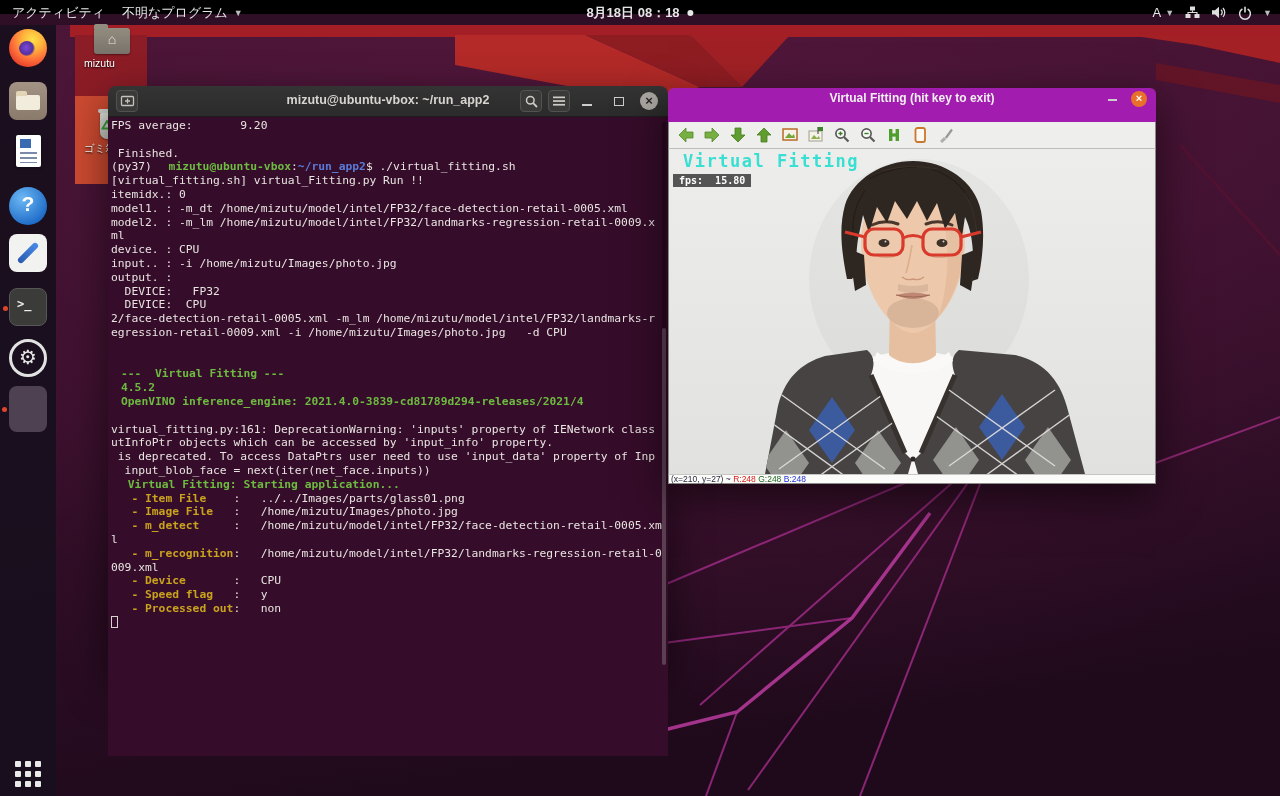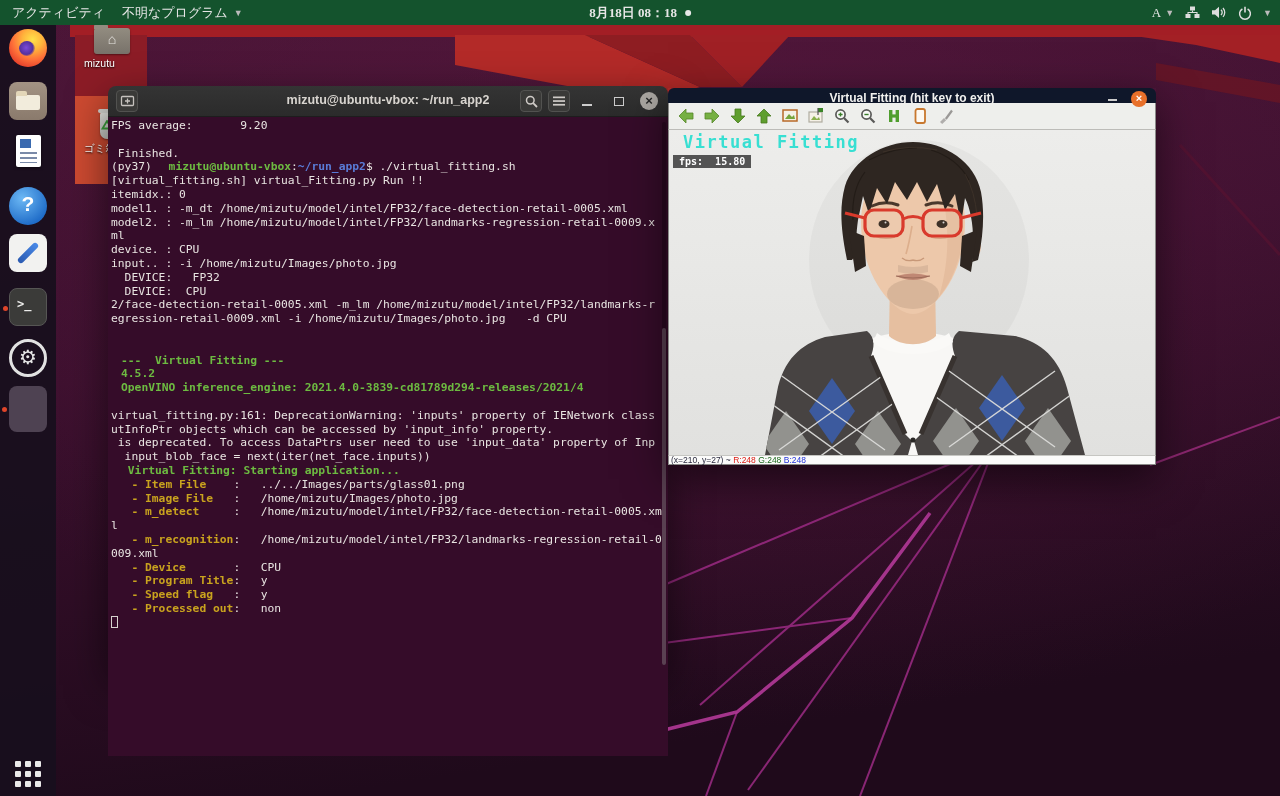--- a/index.html
+++ b/index.html
@@ -4,22 +4,22 @@
 <style>
   * { margin:0; padding:0; box-sizing:border-box; }
   html,body { width:1280px; height:796px; overflow:hidden; background:#000; }
   body { font-family:"Liberation Sans","DejaVu Sans",sans-serif; }
   #screen { position:relative; width:1280px; height:796px; overflow:hidden; background:#2e0f26; }
 
   
   #wallpaper { position:absolute; left:0; top:25px; width:1280px; height:771px; }
 
   
-  #topbar { position:absolute; left:0; top:0; width:1280px; height:25px; background:#14532d; z-index:40;
-            display:flex; align-items:center; color:#e6e6e6; font-size:13px;font-family:Liberation Serif, serif; }
+  #topbar { position:absolute; left:0; top:0; width:1280px; height:14px; background:#000000; z-index:40;
+            display:flex; align-items:center; color:#e6e6e6; font-size:13px; }
   .tb-activities { position:absolute; left:12px; top:4px; }
   .tb-appmenu { position:absolute; left:122px; top:4px; display:flex; gap:6px; align-items:center; }
   .tb-caret { font-size:9px; color:#bbb; }
   .tb-clock { position:absolute; left:50%; transform:translateX(-50%); top:4px; display:flex; gap:8px; align-items:center; font-weight:bold;}
   .tb-dot { width:6px; height:6px; border-radius:50%; background:#e8e8e8; display:inline-block; }
   .tb-right { position:absolute; right:8px; top:0; height:25px; display:flex; align-items:center; gap:11px; }
   .tb-ime { display:flex; gap:4px; align-items:center; font-size:13px; }
   .tb-icon { display:flex; align-items:center; }
 
   
@@ -89,21 +89,21 @@
   .c-g { color:#6dbb41; font-weight:bold;padding-left:10px; }
   .c-b { color:#5a7cd8; font-weight:bold; }
   .c-y { color:#c9a31e; font-weight:bold; }
   .term-cursor { display:inline-block; width:7px; height:12px; border:1px solid #d6d2ce; vertical-align:-2px; }
   #term-scroll { position:absolute; right:2px; top:5px; width:4px; height:543px; background:#2a0820; border-radius:2px; }
   #term-thumb { position:absolute; left:0; top:38%; width:4px; height:62%; background:#5a4152; border-radius:2px; }
 
   
   #vf-win { position:absolute; left:668px; top:88px; width:488px; z-index:11;
     box-shadow:0 14px 40px rgba(0,0,0,.55); }
-  #vf-titlebar { position:relative; height:15px; background:#0f172a; border-radius:6px 6px 0 0; }
+  #vf-titlebar { position:relative; height:34px; background:#a21caf; border-radius:6px 6px 0 0; }
   .vf-title { position:absolute; left:0; right:0; top:3px; text-align:center; color:#f0f0ee; font-size:12px; font-weight:bold; }
   .vf-min { position:absolute; right:36px; top:4px; width:12px; height:12px; color:#ccc; }
   .vf-min::after { content:""; display:block; width:9px; height:2px; background:#ccc; margin-top:7px; }
   .vf-close { position:absolute; right:9px; top:3px; width:16px; height:16px; border-radius:50%; background:#e8702a;
     color:#fff; font-size:11px; font-weight:bold; text-align:center; line-height:15px; }
   #vf-toolbar { height:27px; background:#eeefec; border-left:1px solid #8a8a88; border-right:1px solid #8a8a88;
     border-bottom:1px solid #bcbcb8; display:flex; align-items:center; gap:8px; padding-left:8px; }
   .vf-icon { width:18px; height:18px; }
   #vf-canvas { position:relative; width:488px; height:325px; border-left:1px solid #8a8a88; border-right:1px solid #8a8a88;
     background:#eaeae8; overflow:hidden; }
@@ -211,20 +211,21 @@
         <div class="t-line">&nbsp;</div>
         <div class="t-line"><span class="c-w"> Finished.</span></div>
         <div class="t-line"><span class="c-w">(py37) </span><span class="c-g">mizutu@ubuntu-vbox</span><span class="c-w">:</span><span class="c-b">~/run_app2</span><span class="c-w">$ ./virtual_fitting.sh</span></div>
         <div class="t-line"><span class="c-w">[virtual_fitting.sh] virtual_Fitting.py Run !!</span></div>
         <div class="t-line"><span class="c-w">itemidx.: 0</span></div>
         <div class="t-line"><span class="c-w">model1. : -m_dt /home/mizutu/model/intel/FP32/face-detection-retail-0005.xml</span></div>
         <div class="t-line"><span class="c-w">model2. : -m_lm /home/mizutu/model/intel/FP32/landmarks-regression-retail-0009.x</span></div>
         <div class="t-line"><span class="c-w">ml</span></div>
         <div class="t-line"><span class="c-w">device. : CPU</span></div>
         <div class="t-line"><span class="c-w">input.. : -i /home/mizutu/Images/photo.jpg</span></div>
+        <div class="t-line"><span class="c-w">output. :</span></div>
         <div class="t-line"><span class="c-w">  DEVICE:   FP32</span></div>
         <div class="t-line"><span class="c-w">  DEVICE:  CPU</span></div>
         <div class="t-line"><span class="c-w">2/face-detection-retail-0005.xml -m_lm /home/mizutu/model/intel/FP32/landmarks-r</span></div>
         <div class="t-line"><span class="c-w">egression-retail-0009.xml -i /home/mizutu/Images/photo.jpg   -d CPU</span></div>
         <div class="t-line">&nbsp;</div>
         <div class="t-line">&nbsp;</div>
         <div class="t-line"><span class="c-g">---  Virtual Fitting ---</span></div>
         <div class="t-line"><span class="c-g">4.5.2</span></div>
         <div class="t-line"><span class="c-g">OpenVINO inference_engine: 2021.4.0-3839-cd81789d294-releases/2021/4</span></div>
         <div class="t-line">&nbsp;</div>
@@ -233,21 +234,20 @@
         <div class="t-line"><span class="c-w"> is deprecated. To access DataPtrs user need to use 'input_data' property of Inp</span></div>
         <div class="t-line"><span class="c-w">  input_blob_face = next(iter(net_face.inputs))</span></div>
         <div class="t-line"><span class="c-g"> Virtual Fitting: Starting application...</span></div>
         <div class="t-line"><span class="c-y">   - Item File    </span><span class="c-w">:   ../../Images/parts/glass01.png</span></div>
         <div class="t-line"><span class="c-y">   - Image File   </span><span class="c-w">:   /home/mizutu/Images/photo.jpg</span></div>
         <div class="t-line"><span class="c-y">   - m_detect     </span><span class="c-w">:   /home/mizutu/model/intel/FP32/face-detection-retail-0005.xm</span></div>
         <div class="t-line"><span class="c-w">l</span></div>
         <div class="t-line"><span class="c-y">   - m_recognition</span><span class="c-w">:   /home/mizutu/model/intel/FP32/landmarks-regression-retail-0</span></div>
         <div class="t-line"><span class="c-w">009.xml</span></div>
         <div class="t-line"><span class="c-y">   - Device       </span><span class="c-w">:   CPU</span></div>
-        <div class="t-line"><span class="c-y">   - Program Title</span><span class="c-w">:   y</span></div>
         <div class="t-line"><span class="c-y">   - Speed flag   </span><span class="c-w">:   y</span></div>
         <div class="t-line"><span class="c-y">   - Processed out</span><span class="c-w">:   non</span></div>
         <div class="t-line"><span class="term-cursor"></span></div>
         <div id="term-scroll">
         <div id="term-thumb"></div>
       </div>
     </div>
   </section>
 
   <section id="vf-win">

